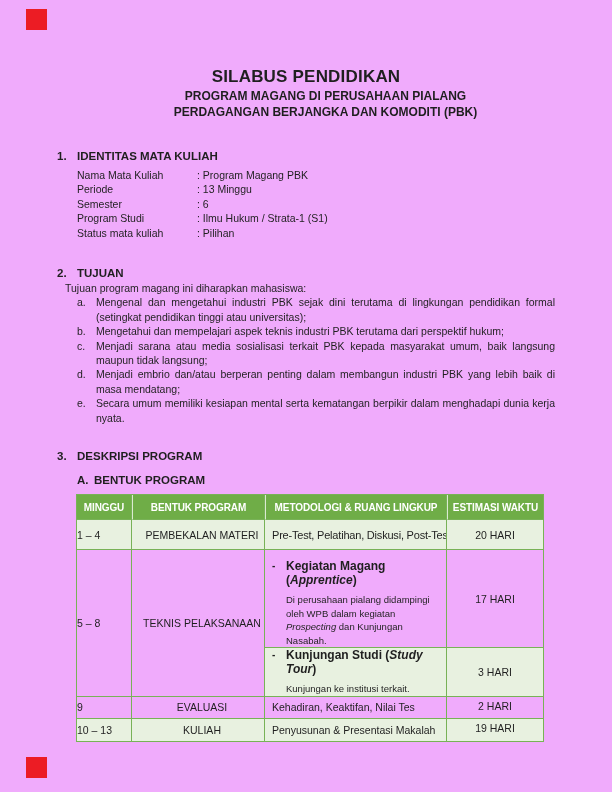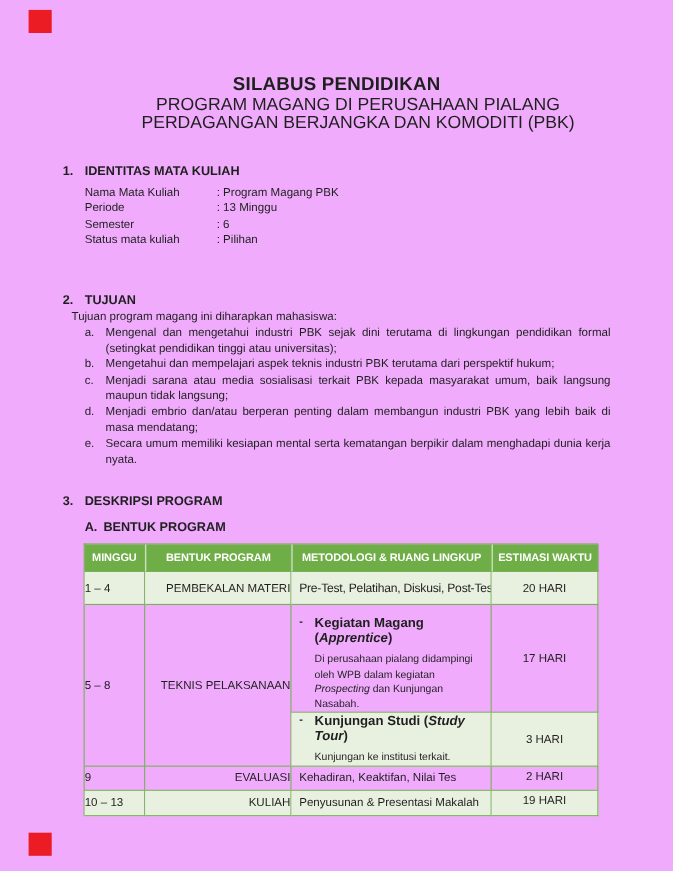--- a/index.html
+++ b/index.html
@@ -8,21 +8,21 @@
     font-family:"Liberation Sans","DejaVu Sans",sans-serif;
     color:var(--ink,#1f1f1f); overflow:hidden;padding-left:16px;
   }
   .red-square { position:absolute; left:26px; width:21px; height:21px; background:var(--logo-red,#ec1c24); }
   #logo-top { top:9px; }
   #logo-bottom { top:757px; }
 
   
   #title-block { position:absolute; top:66px; left:0; width:612px; text-align:center; }
   #doc-title { font-size:17px; font-weight:bold; line-height:22px; letter-spacing:.2px; }
-  .doc-subtitle { font-size:16px; font-weight:normal; line-height:16px;margin-left:39px; }
+  .doc-subtitle { font-size:12px; font-weight:bold; line-height:16px;margin-left:39px; }
 
   
   .section { position:absolute; left:57px; width:498px; }
   .sec-heading { font-size:11.5px; font-weight:bold; line-height:15px; display:flex; }
   .sec-num { display:inline-block; width:20px; flex:0 0 20px; }
   .body-txt { font-size:10.5px; line-height:14.4px; }
 
   
   #identitas-fields { margin-left:20px; margin-top:4px; }
   .field-row { display:flex; }
@@ -52,21 +52,21 @@
     border-bottom:1px solid var(--border-green,#78b257);
     padding:0; vertical-align:middle; overflow:hidden;
   }
   #program-table th {
     background:var(--header-bg,#6fad47); color:var(--header-text,#ffffff);
     font-size:10px; font-weight:bold; height:24px; text-align:center; letter-spacing:-0.1px;
   }
   #program-table th.sep { border-left:1px solid rgba(255,255,255,.75); margin-left:-1px; }
   .band { background:var(--band-bg,#e8f1e0); }
   .c-minggu { text-align:left; }
-  .c-bentuk { text-align:right; padding-left:8px !important; }
+  .c-bentuk { text-align:center; padding-left:8px !important; }
   .c-est { text-align:center; }
   .c-met { text-align:left; padding-left:7px !important; padding-right:4px !important; }
   .met-small { font-size:11px; letter-spacing:-0.2px; white-space:nowrap;margin-top:20px; }
   .cell-pad-top { vertical-align:top !important; padding-top:9px !important; }
   .bullet-row { display:flex; padding-top:0; }
   .dash { flex:0 0 14px; width:14px; font-weight:bold; font-size:10px; line-height:14px; }
   .bullet-body { flex:1; max-width:160px; }
   .bullet-title { font-size:12px; font-weight:bold; line-height:14px; }
   .bullet-desc { font-size:9.5px; line-height:13.6px; margin-top:6px; }
   .est-high { vertical-align:top !important; padding-top:3px !important; }
@@ -97,20 +97,24 @@
       </div>
       <div class="field-row">
         <span class="field-label">Periode</span>
         <span class="field-value">: 13 Minggu</span>
       </div>
       <div class="field-row">
         <span class="field-label">Semester</span>
         <span class="field-value">: 6</span>
       </div>
       <div class="field-row">
+        <span class="field-label">Program Studi</span>
+        <span class="field-value">: Ilmu Hukum / Strata-1 (S1)</span>
+      </div>
+      <div class="field-row">
         <span class="field-label">Status mata kuliah</span>
         <span class="field-value">: Pilihan</span>
       </div>
     </div>
   </div>
 
   <div class="section" style="top:266px;">
     <div class="sec-heading">
       <span class="sec-num">2.</span>
       <span>TUJUAN</span>

